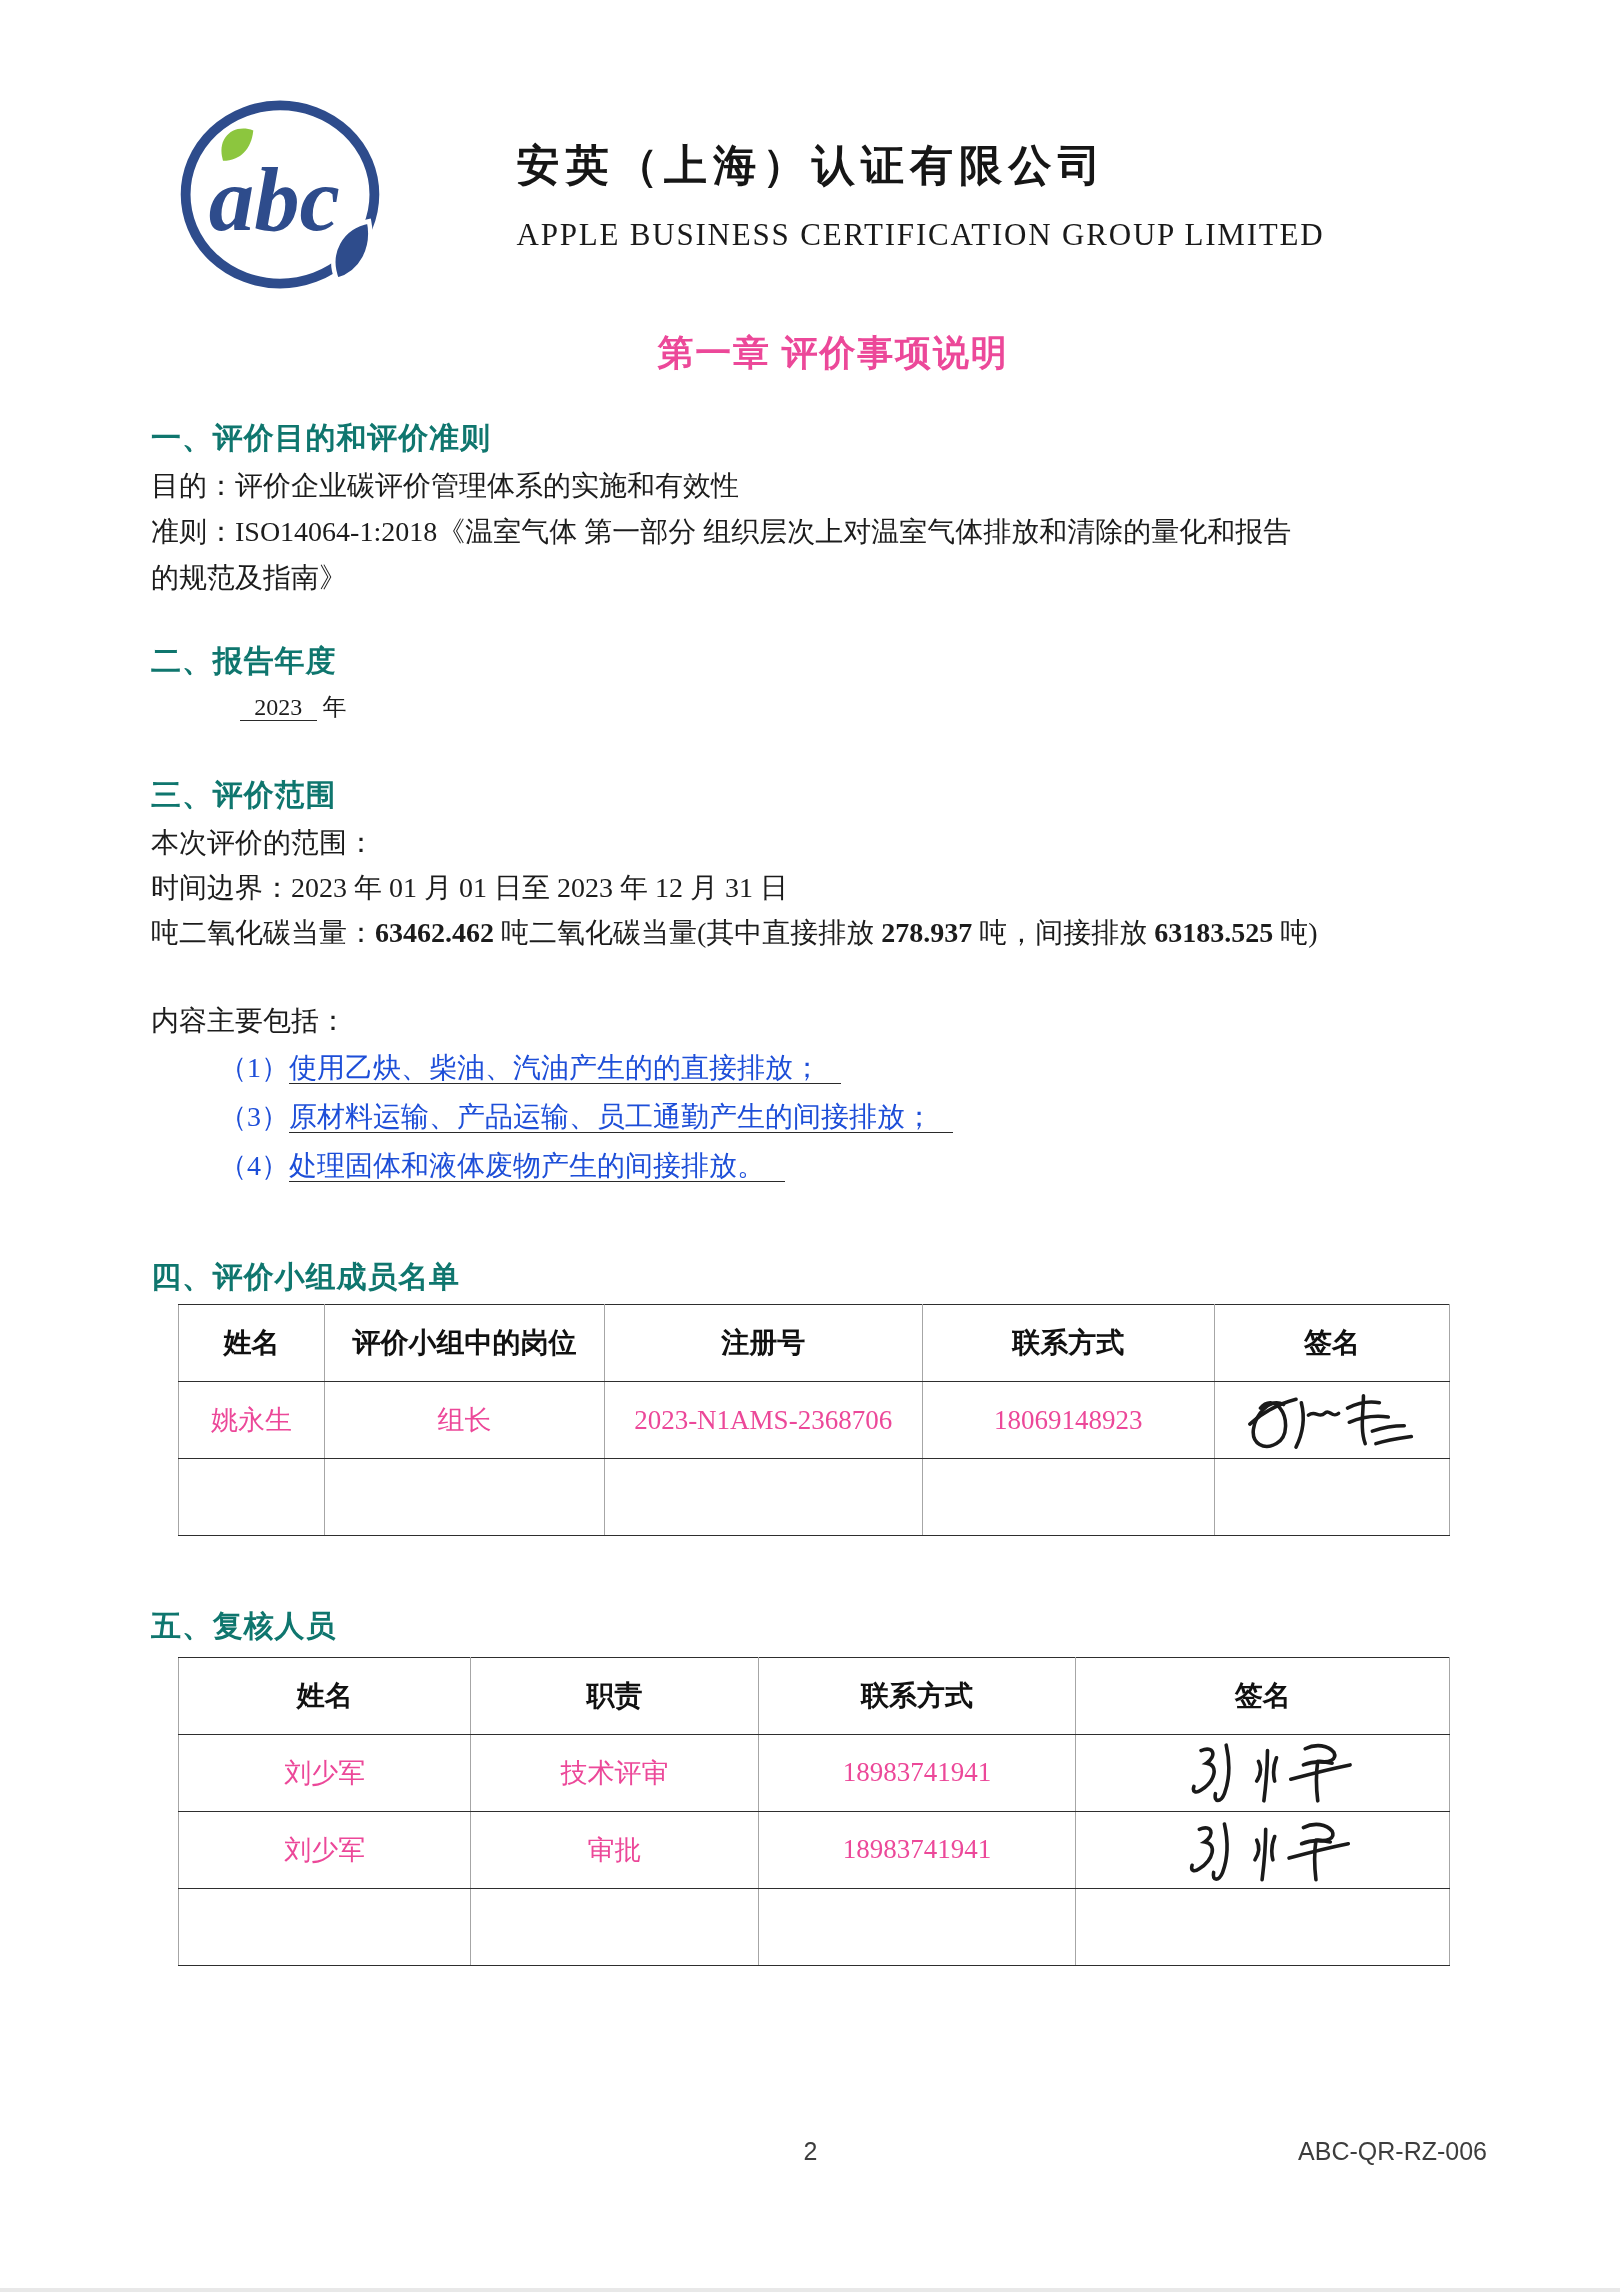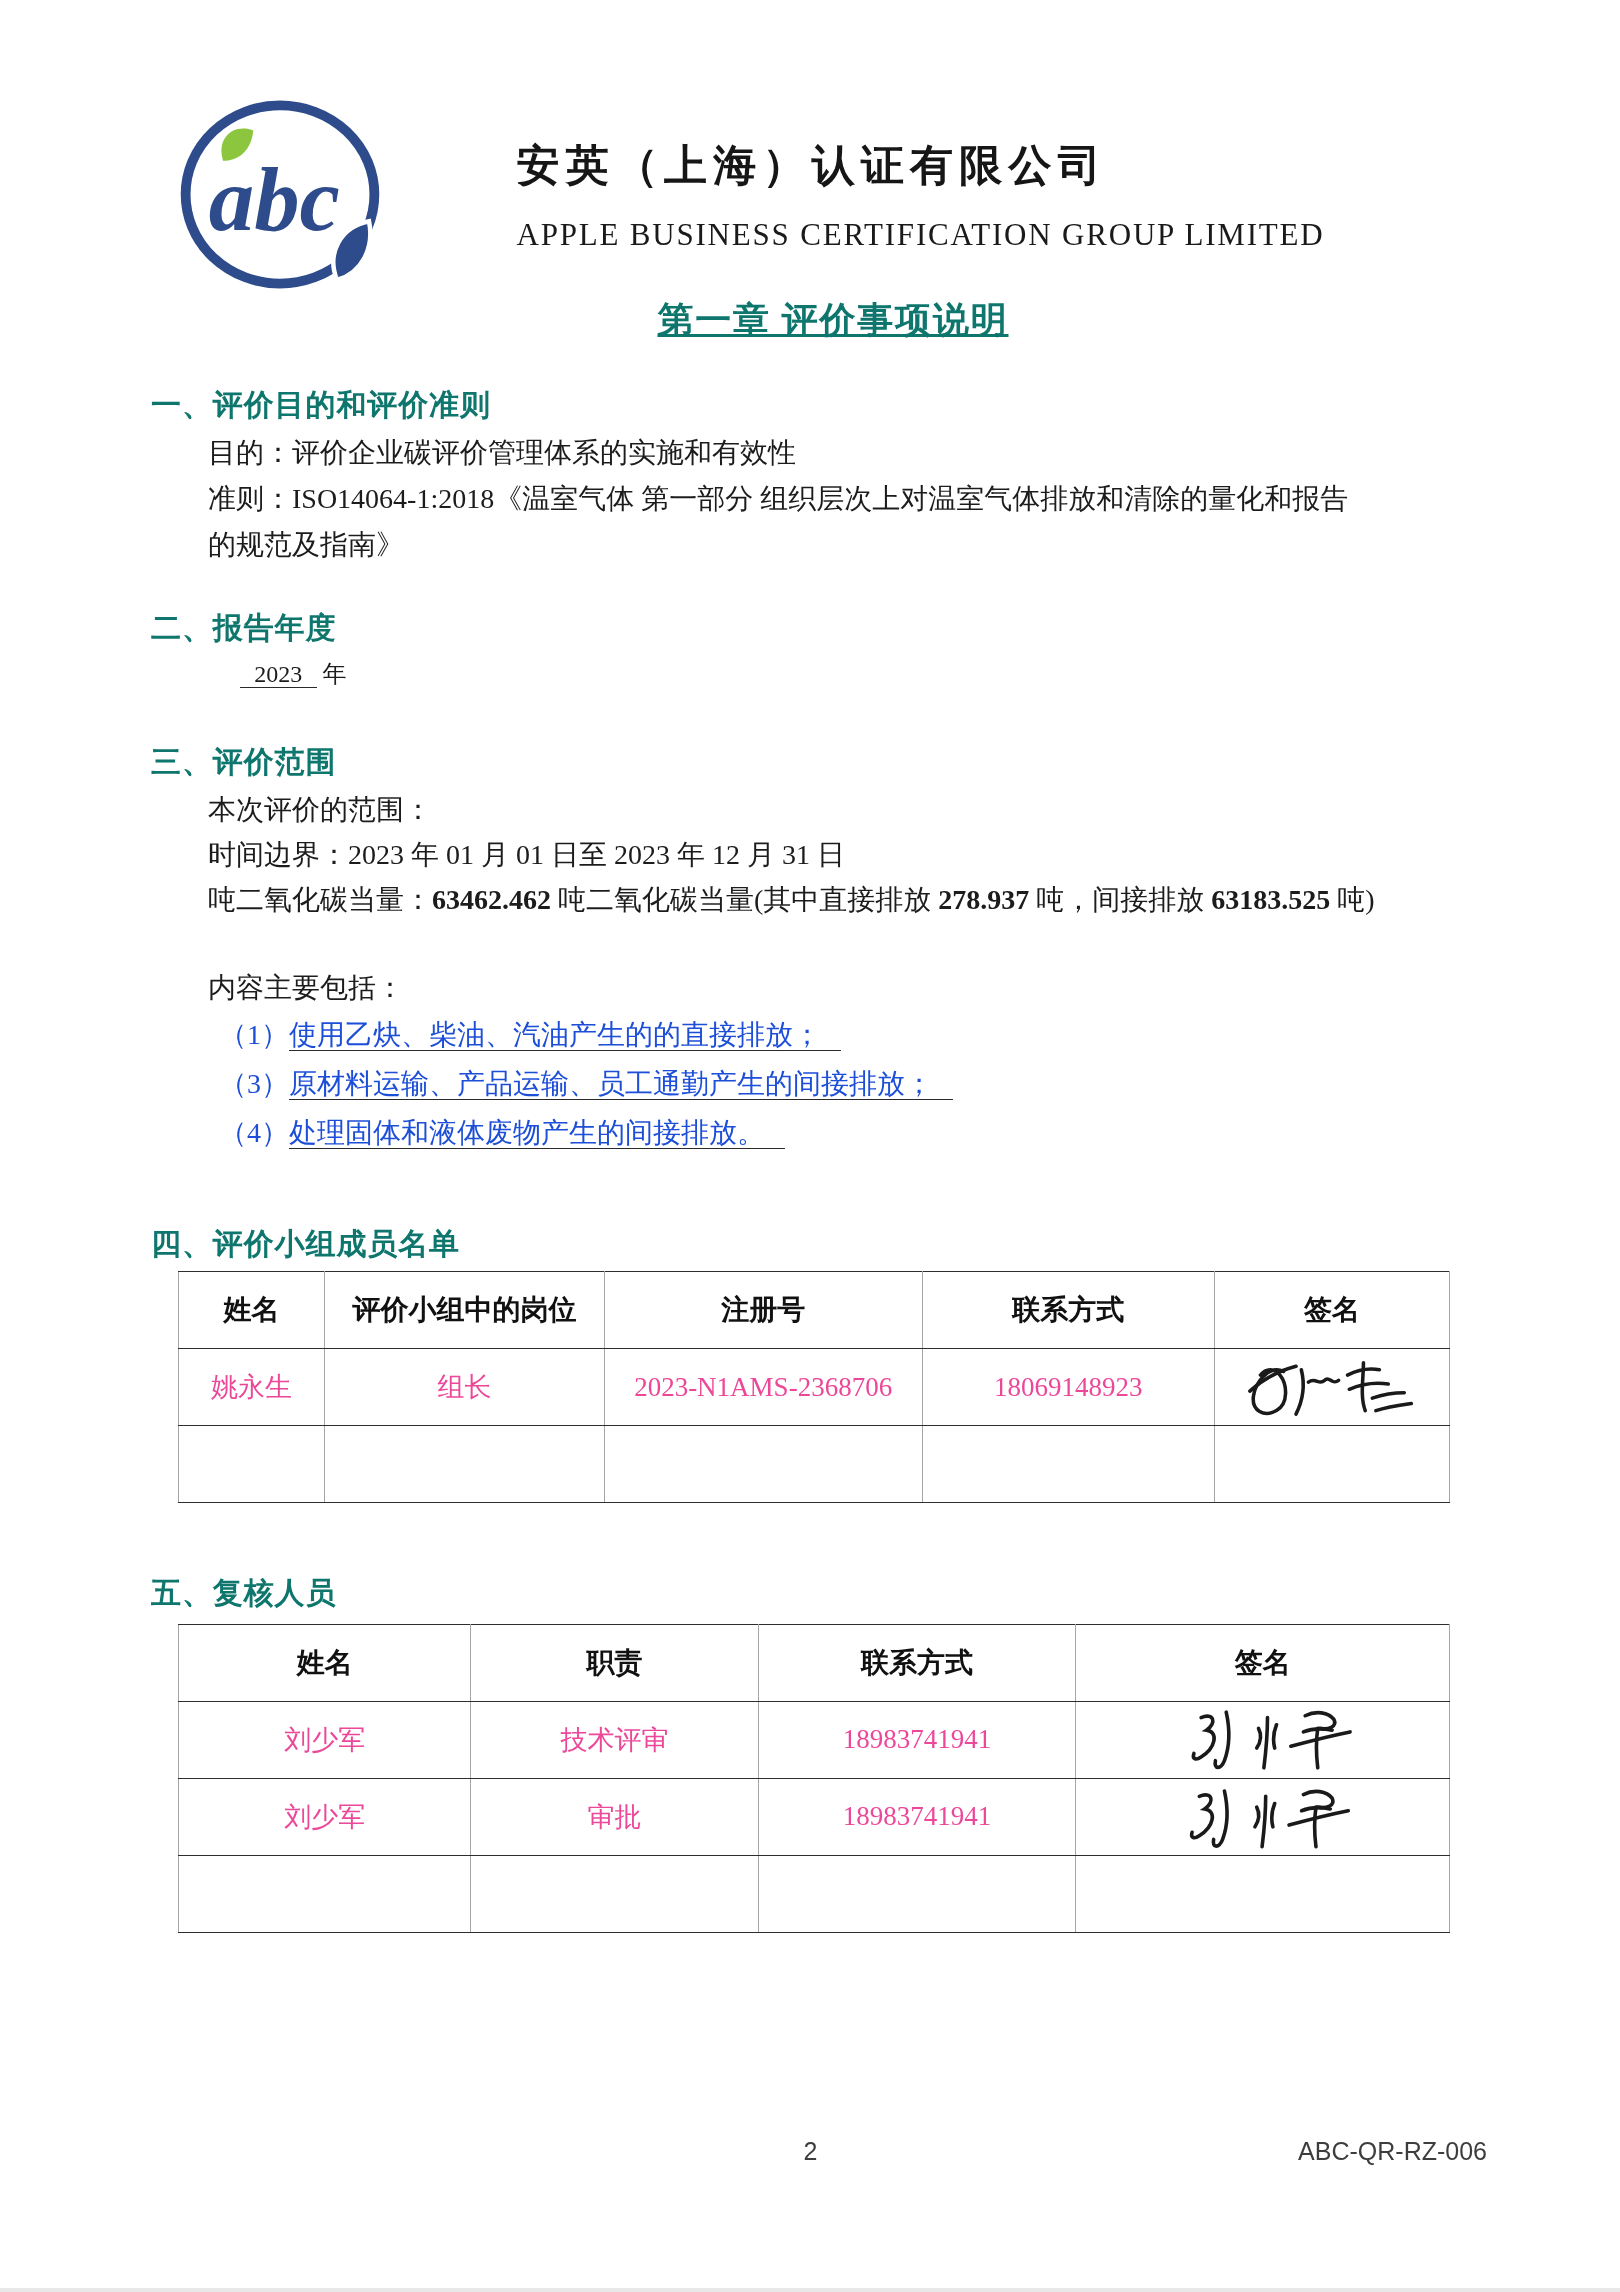--- a/index.html
+++ b/index.html
@@ -23,38 +23,37 @@
     font-weight:bold;font-size:43px;line-height:46px;letter-spacing:6.2px;color:#161616;
     white-space:nowrap;
   }
   .company-en{
     margin-top:28.5px;
     font-family:"Liberation Serif","DejaVu Serif",serif;
     font-size:31px;line-height:34px;letter-spacing:1.8px;color:#1a1a1a;
     white-space:nowrap;
   }
   .chapter{
-    margin-top:5px;
+    margin-top:38px;
     text-align:center;
     font-family:"Liberation Serif","DejaVu Serif",serif;
-    font-weight:bold;font-size:36px;line-height:39px;letter-spacing:1.8px;color:#0f766e;text-decoration:underline;
+    font-weight:bold;font-size:36px;line-height:39px;letter-spacing:1.8px;color:#ec4899;
   }
   
   .sec-h{
     margin:0;
     font-family:"Liberation Sans","DejaVu Sans",sans-serif;
     font-weight:bold;font-size:30px;line-height:37px;letter-spacing:0.9px;color:#0f766e;
   }
   .sec1-h{margin-top:46px;}
   .sec2-h{margin-top:41px;}
   .sec3-h{margin-top:46px;}
   .sec4-h{margin-top:68px;}
   .sec5-h{margin-top:71px;}
   .body-line{
-    margin-left:57px;
     font-size:28px;line-height:46px;color:#1c1c1c;
   }
   .tight{line-height:45px;}
   .first-line{margin-top:7.1px;}
   .year-line{margin-left:89px;margin-top:5.3px;font-size:24px;line-height:46px;}
   .u-year{border-bottom:1.8px solid #2a2a2a;padding:0 14.3px;}
   .content-intro{margin-top:43px;}
   .list-item{
     margin-left:68px;
     font-size:28px;line-height:49px;color:#1d4ed8;

